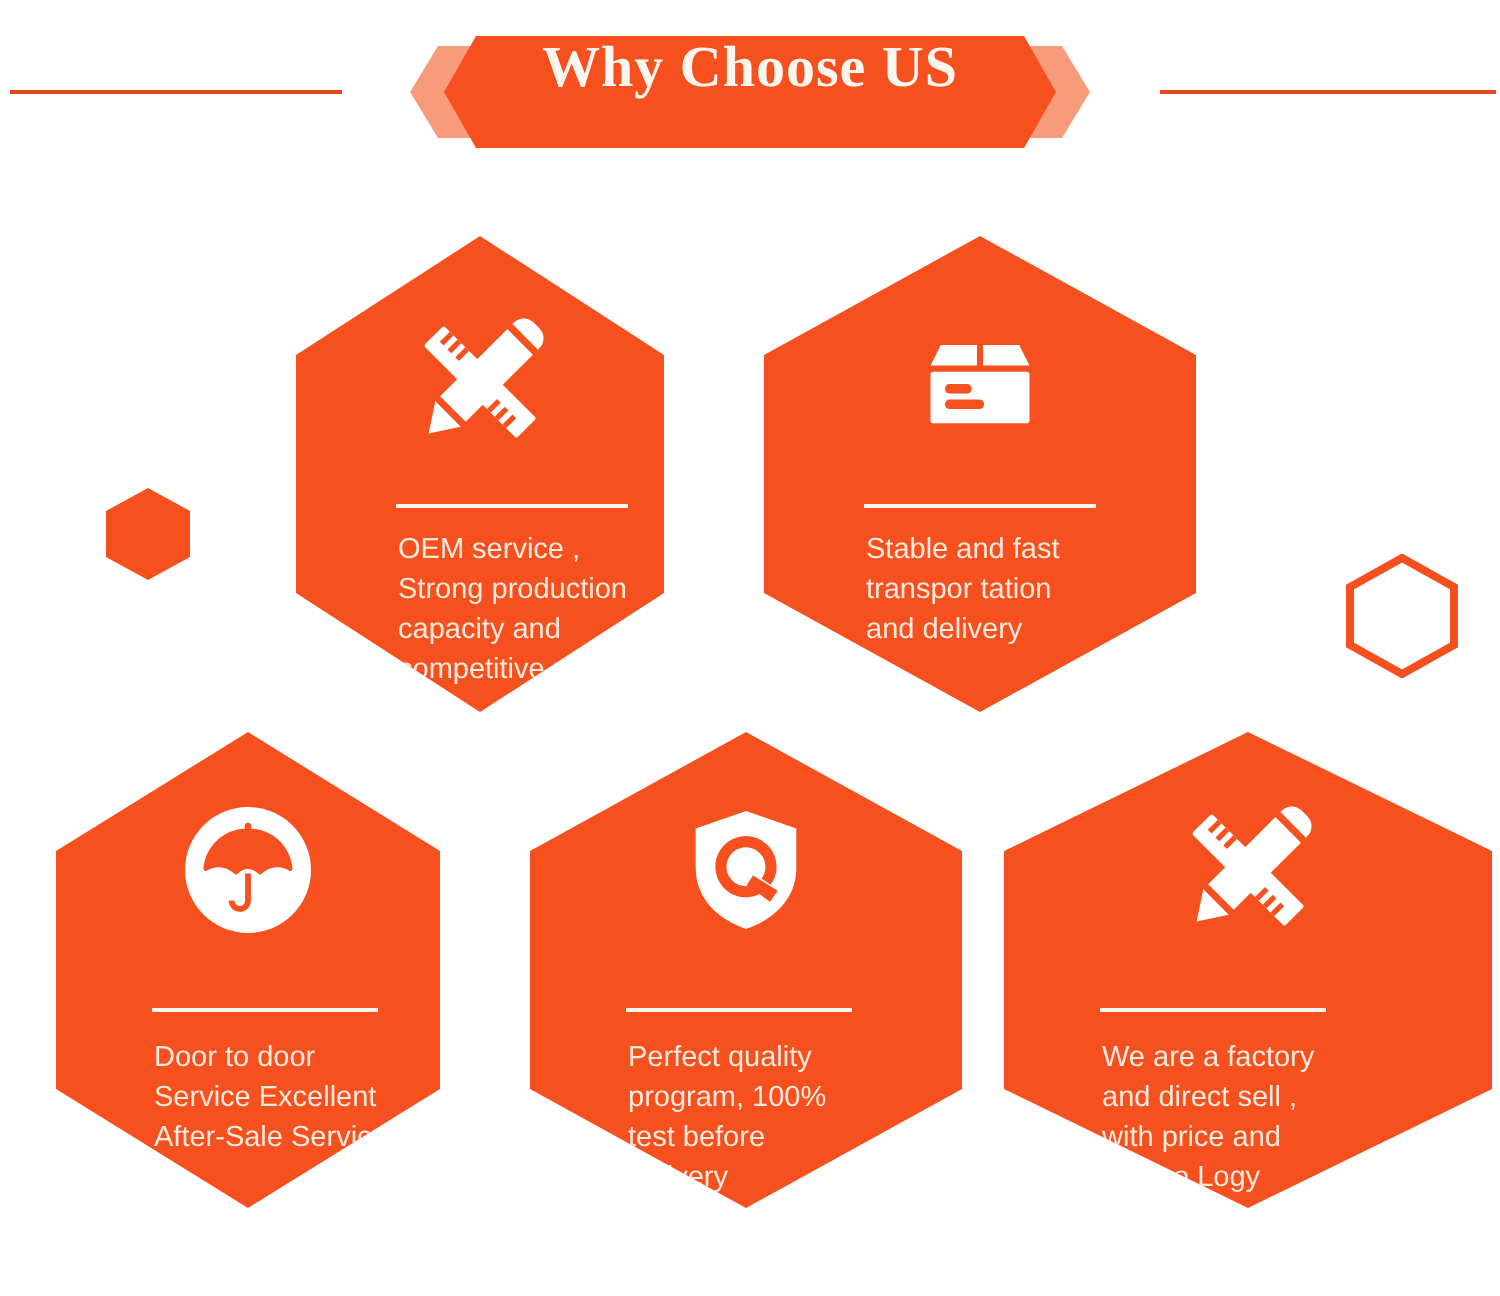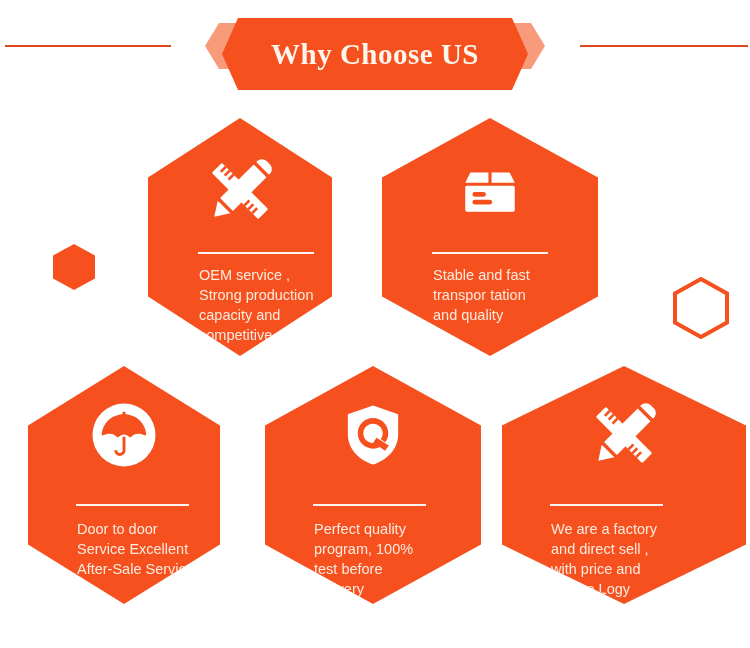--- a/index.html
+++ b/index.html
@@ -54,26 +54,26 @@
     background: #f79b7b;
     -webkit-clip-path: polygon(0% 50%, 14px 0%, 100% 0%, 100% 0%, 340px 50%, 100% 100%, 14px 100%);
     clip-path: polygon(0% 50%, 14px 0%, calc(100% - 14px) 0%, 100% 50%, calc(100% - 14px) 100%, 14px 100%);
   }
 
   .banner-main {
     position: absolute;
     left: 17px;
     top: 0;
     width: 306px;
-    height: 72px;
+    height: 56px;
     background: #f5501e;
     -webkit-clip-path: polygon(0% 50%, 16px 0%, calc(100% - 16px) 0%, 100% 50%, calc(100% - 16px) 100%, 16px 100%);
     clip-path: polygon(0% 50%, 16px 0%, calc(100% - 16px) 0%, 100% 50%, calc(100% - 16px) 100%, 16px 100%);
     display: flex;
-    align-items: center;
+    align-items: flex-start;
     justify-content: center;
   }
 
   .banner-title {
     font-family: "Liberation Serif", serif;
     font-weight: bold;
     font-size: 29px;
     color: #fdf6ee;
     letter-spacing: 0.5px;
     white-space: nowrap;
@@ -229,21 +229,21 @@
             <path d="M33.5 14 L51 14 L56 24 L33.5 24 Z"></path>
             <rect x="8" y="27" width="48" height="25" rx="1.5"></rect>
             <rect x="15" y="33" width="13" height="4.6" rx="2.3" fill="#f5501e"></rect>
             <rect x="15" y="40.5" width="19" height="4.6" rx="2.3" fill="#f5501e"></rect>
           </g>
         </svg>
       </div>
       <div class="hex-divider"></div>
       <div class="hex-text">Stable and fast
 transpor tation
-and quality</div>
+and delivery</div>
     </div>
   </div>
 
   <div class="hex hex-3">
     <div class="hex-inner">
       <div class="hex-icon">
         <svg class="icon-svg" width="72" height="72" viewBox="0 0 64 64">
           <circle cx="32" cy="32" r="28" fill="#ffffff"></circle>
           <g fill="#f5501e">
             <path d="M32 13.5 C20.5 13.5 13 22 12.2 31.2 C12.1 32.1 12.8 32.7 13.6 32.3 C15.2 31.4 17 30.8 18.9 30.8 C21.6 30.8 24.1 31.9 25.9 33.7 C26.3 34.1 27 34.1 27.4 33.7 C28.6 32.4 30.2 31.6 32 31.6 C33.8 31.6 35.4 32.4 36.6 33.7 C37 34.1 37.7 34.1 38.1 33.7 C39.9 31.9 42.4 30.8 45.1 30.8 C47 30.8 48.8 31.4 50.4 32.3 C51.2 32.7 51.9 32.1 51.8 31.2 C51 22 43.5 13.5 32 13.5 Z"></path>

